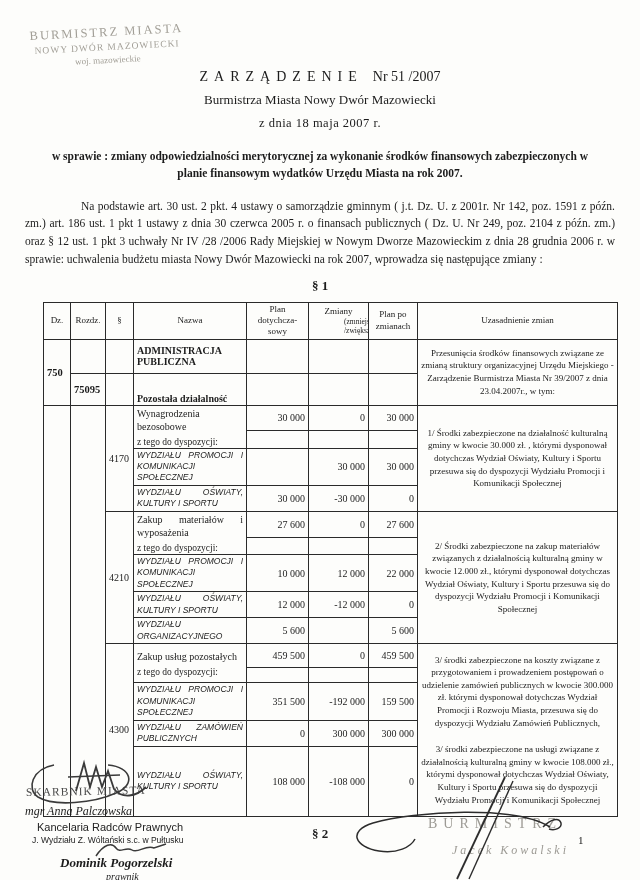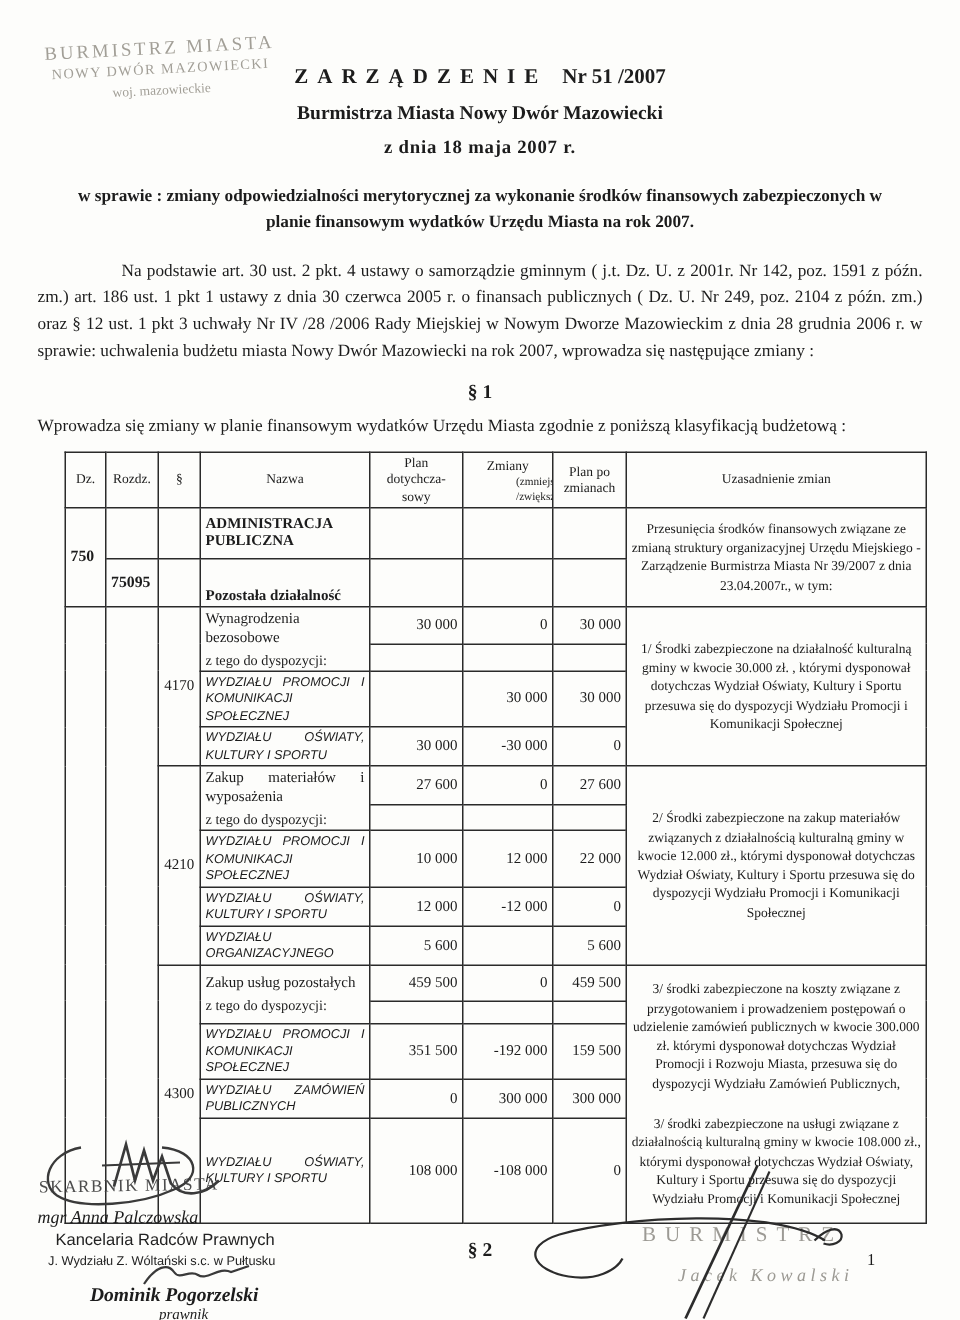--- a/index.html
+++ b/index.html
@@ -10,21 +10,21 @@
   }
   
   .stamp-top{
     position:absolute;left:22px;top:24px;width:170px;text-align:center;
     color:#a29f97;transform:rotate(-3deg);line-height:1.35;
   }
   .stamp-top .l1{font-size:12.5px;letter-spacing:2px;}
   .stamp-top .l2{font-size:9.5px;letter-spacing:1px;}
   .stamp-top .l3{font-size:9px;}
   
-  .title{ text-align:center; padding-top:44px; font-weight:bold; }
+  .title{ text-align:center; padding-top:69px; font-weight:normal; }
   .title .t1{font-size:14px;}
   .title .t1 .word{letter-spacing:6px;margin-right:10px;}
   .title .t2{font-size:13px;margin-top:7px;}
   .title .t3{font-size:12.5px;margin-top:8px;letter-spacing:0.5px;}
   
   .subject{
     margin:17px 48px 0 48px;text-align:center;font-weight:bold;
     font-size:11.5px;line-height:1.5;
   }
   
@@ -39,21 +39,21 @@
   
   table.budget{
     border-collapse:collapse;margin:8px 0 0 43px;width:574px;
     table-layout:fixed;font-size:10px;
   }
   table.budget td{ border:1px solid #2a2a2a; padding:1px 3px; vertical-align:middle; overflow:hidden;}
   td.th{ text-align:center;font-size:9px;line-height:1.25;vertical-align:middle;}
   td.th .small{font-size:7.5px;margin-left:32px;}
   td.b{font-weight:bold;}
   td.c-center{text-align:left;font-size:10.5px;}
-  td.c-code{text-align:center;vertical-align:top;padding-top:5px;font-size:10px;}
+  td.c-code{text-align:left;vertical-align:top;padding-top:5px;font-size:10px;}
   td.name-cell{vertical-align:top;padding:2px 4px;font-size:10px;margin-left:16px;}
   .name{text-align:justify;line-height:1.3;}
   .sub{margin-top:4px;font-size:9.5px;}
   td.dept{
     font-family:"Liberation Sans", sans-serif;font-style:italic;
     font-size:8.5px;line-height:1.35;text-align:justify;padding:2px 4px;
   }
   td.c-num{text-align:right;padding-right:5px;font-size:10px;}
   td.uzas{
     text-align:center;font-size:9px;line-height:1.4;padding:3px 7px;
@@ -114,21 +114,20 @@
     </div>
     <div class="t2">Burmistrza Miasta Nowy Dwór Mazowiecki</div>
     <div class="t3">z dnia 18 maja 2007 r.</div>
   </div>
 
   <div class="subject">w sprawie : zmiany odpowiedzialności merytorycznej za wykonanie środków finansowych zabezpieczonych w planie finansowym wydatków Urzędu Miasta na rok 2007.</div>
 
   <div class="legal">Na podstawie art. 30 ust. 2 pkt. 4 ustawy o samorządzie gminnym ( j.t. Dz. U. z 2001r. Nr 142, poz. 1591 z późn. zm.) art. 186 ust. 1 pkt 1 ustawy z dnia 30 czerwca 2005 r. o finansach publicznych ( Dz. U. Nr 249, poz. 2104 z późn. zm.) oraz § 12 ust. 1 pkt 3 uchwały Nr IV /28 /2006 Rady Miejskiej w Nowym Dworze Mazowieckim z dnia 28 grudnia 2006 r. w sprawie: uchwalenia budżetu miasta Nowy Dwór Mazowiecki na rok 2007, wprowadza się następujące zmiany :</div>
 
   <div class="sec-head">§ 1</div>
-  <div class="intro">Wprowadza się zmiany w planie finansowym wydatków Urzędu Miasta zgodnie z poniższą klasyfikacją budżetową :</div>
 
   <table class="budget">
     <colgroup>
       <col style="width:27px">
         <col style="width:35px">
         <col style="width:28px">
       <col style="width:113px">
         <col style="width:62px">
         <col style="width:60px">
       <col style="width:49px">

